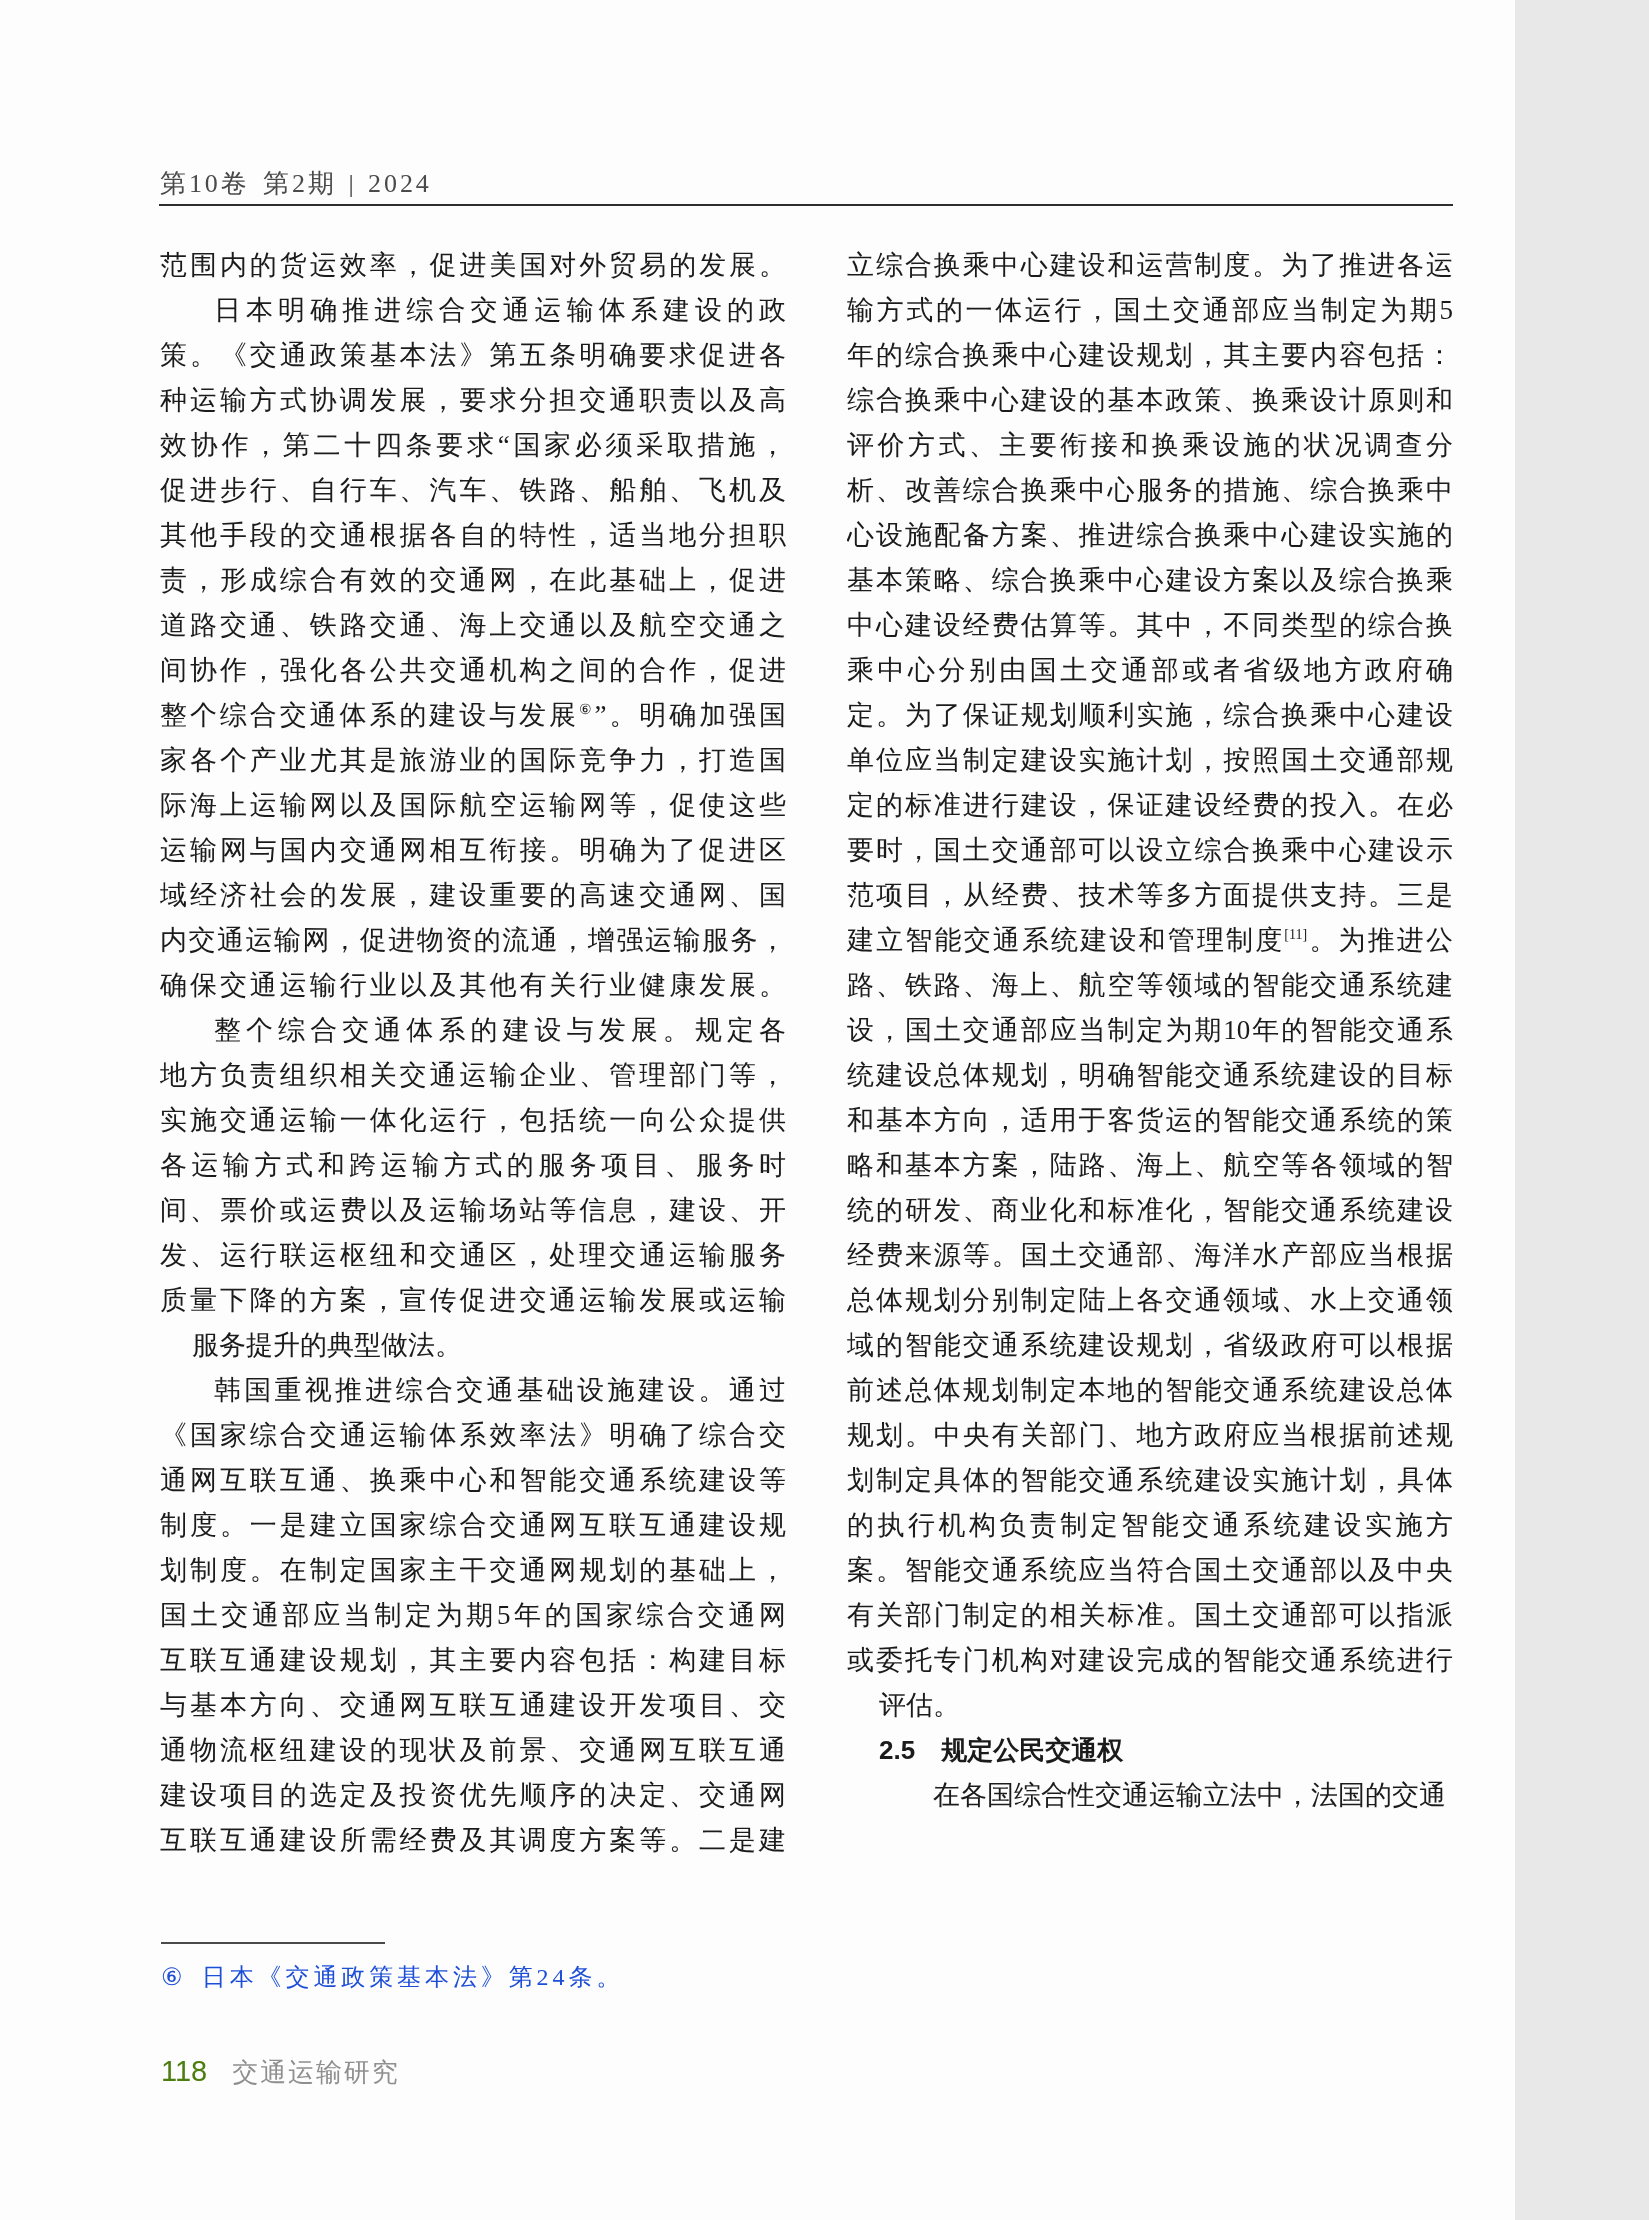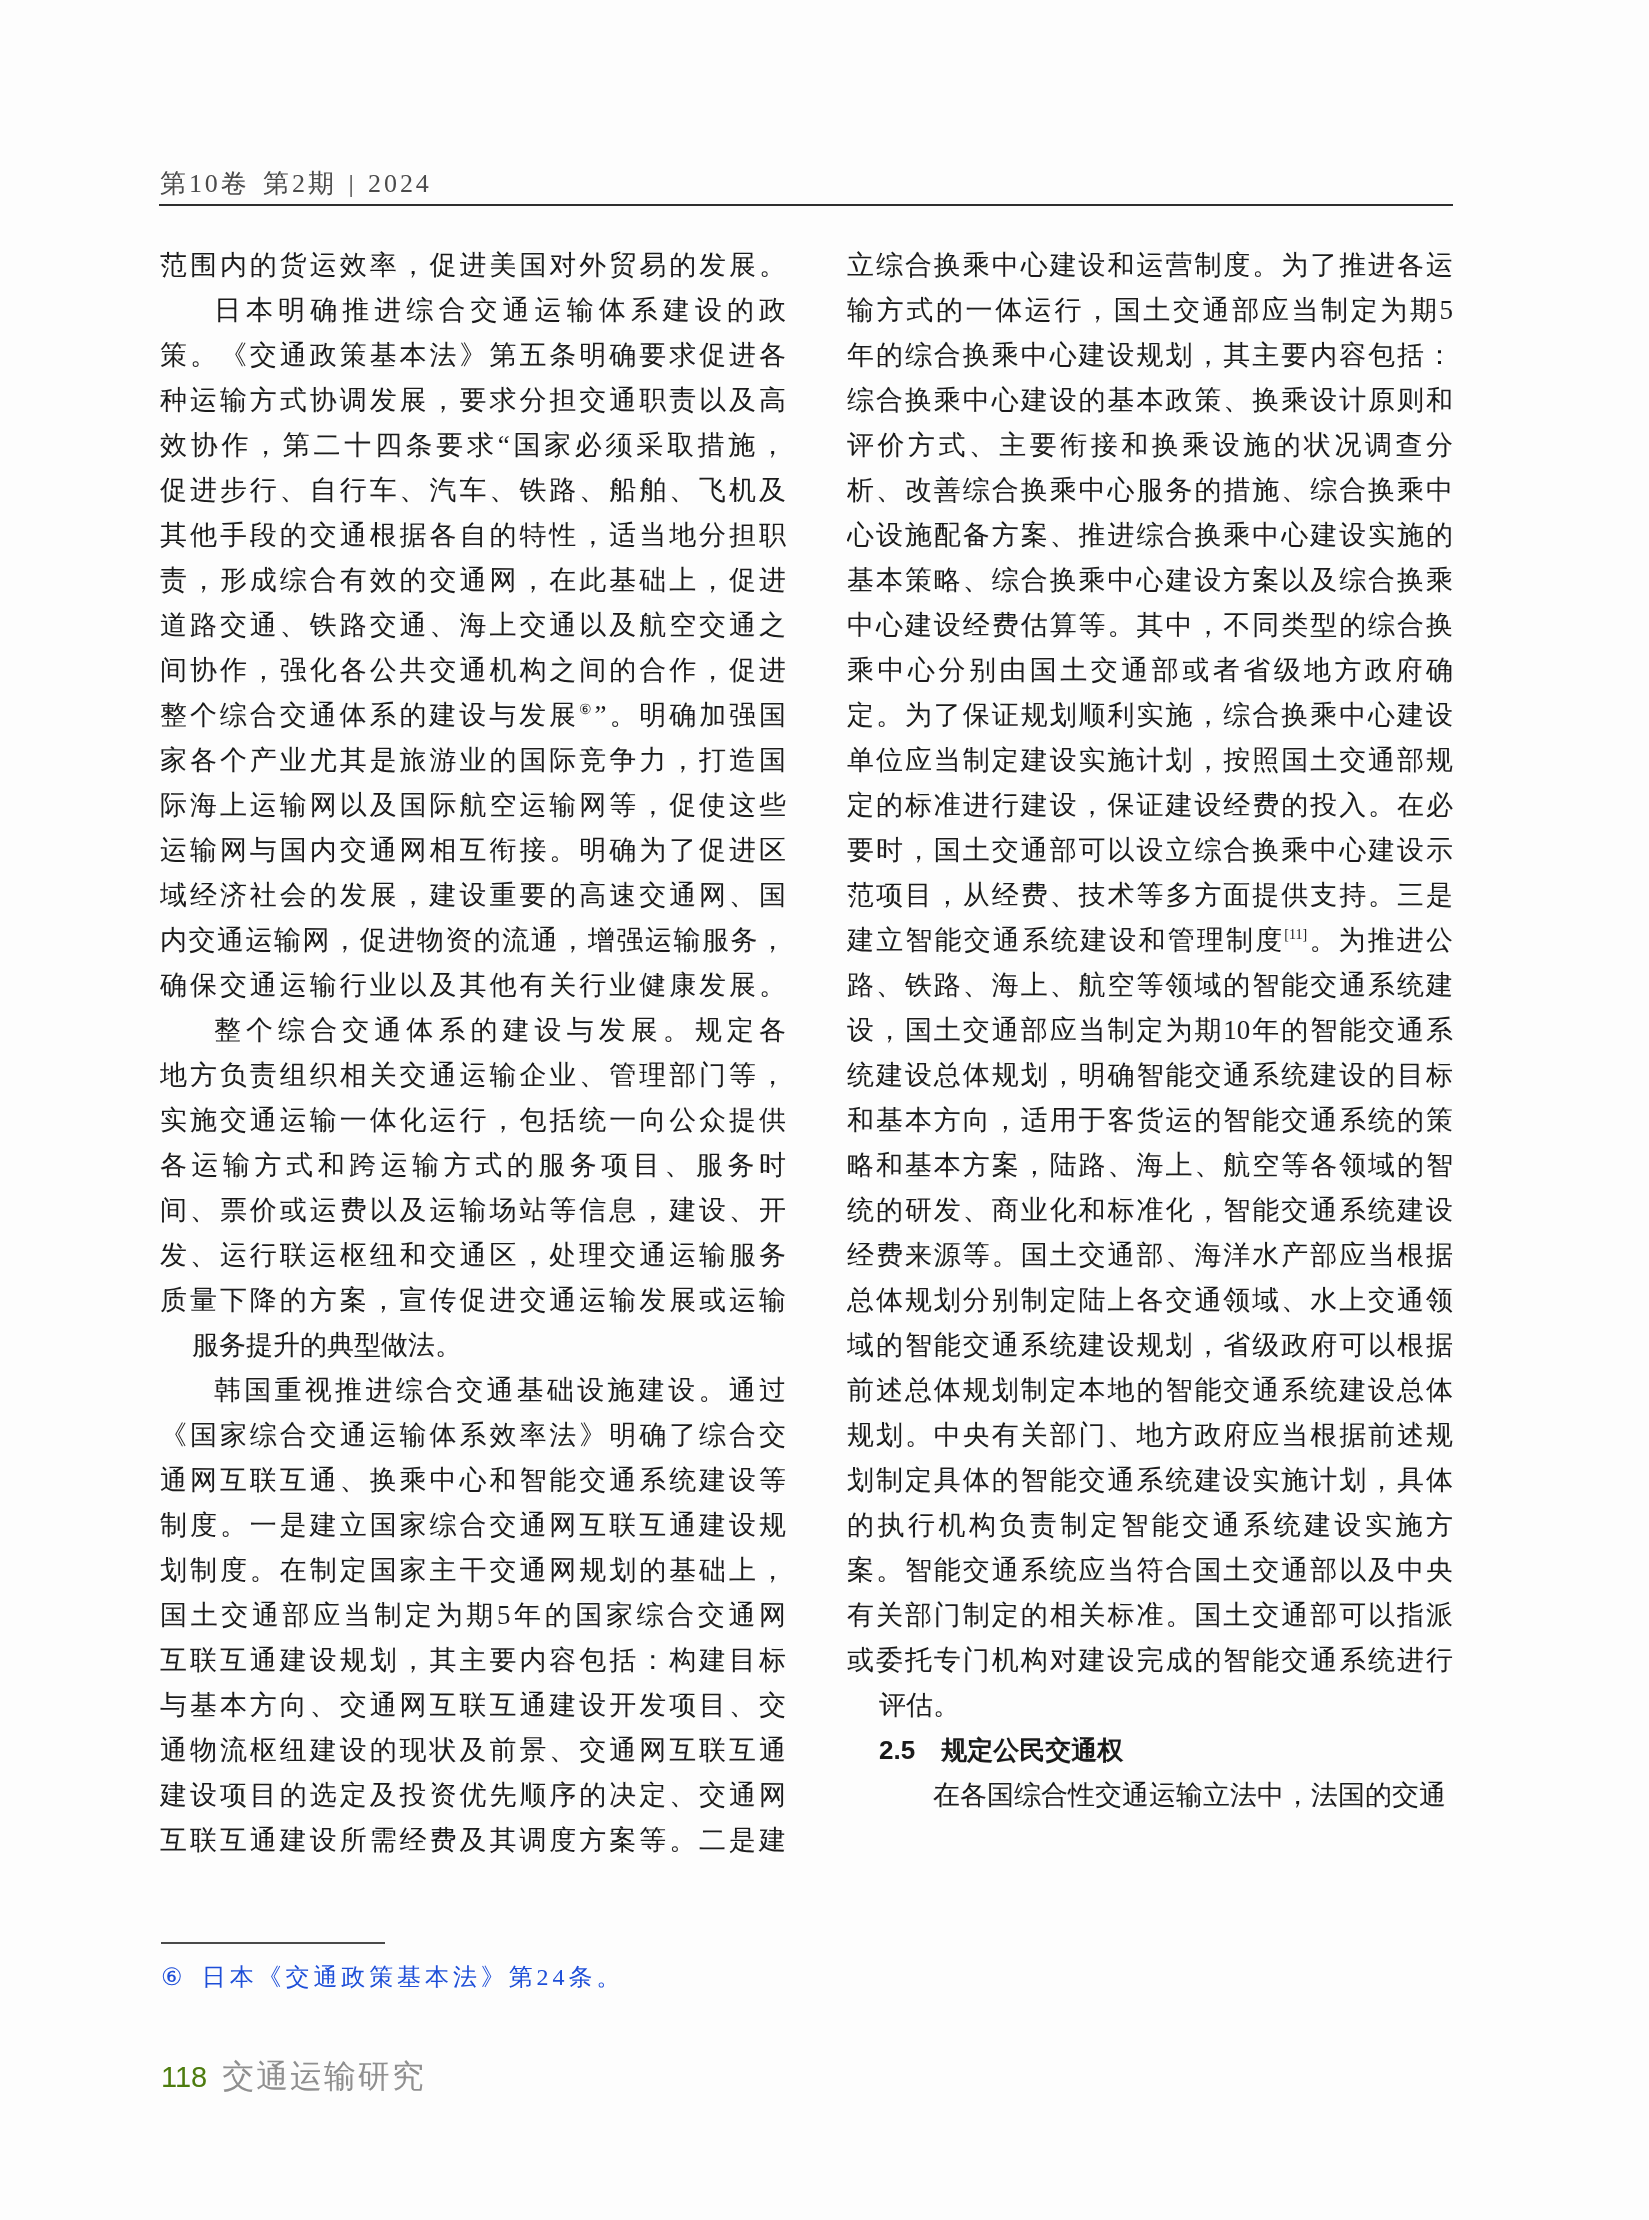--- a/index.html
+++ b/index.html
@@ -2,21 +2,21 @@
 <html><head>
 <meta charset="utf-8">
 <style>
   html, body {
     margin: 0;
     padding: 0;
     background: #e8e8e8;
   }
   .page {
     position: relative;
-    width: 1649px;
+    width: 1515px;
     height: 2221px;
     background: #fdfdfd;
     font-family: "Liberation Serif", serif;
     color: #1b1b1b;
     overflow: hidden;
   }
   
   .running-head {
     position: absolute;
     left: 160px;
@@ -90,23 +90,23 @@
     left: 161px;
     top: 2055px;
     white-space: nowrap;
   }
   .page-footer .page-num {
     font-family: "Liberation Sans", sans-serif;
     font-size: 29px;
     color: #4d7c0f;
   }
   .page-footer .journal {
-    font-size: 32px;
+    font-size: 26px;
     color: #8f8f8f;
-    margin-left: 15px;
+    margin-left: 25px;
     letter-spacing: 1.9px;
   }
 </style>
 </head>
 <body>
 
 <div class="page">
 
   <div class="running-head">
     <span>第10卷</span><span class="issue">第2期</span><span class="divider">|</span><span>2024</span>

